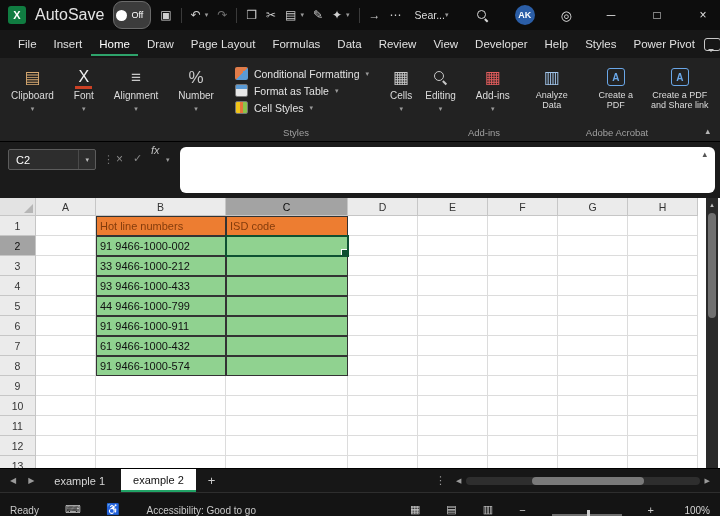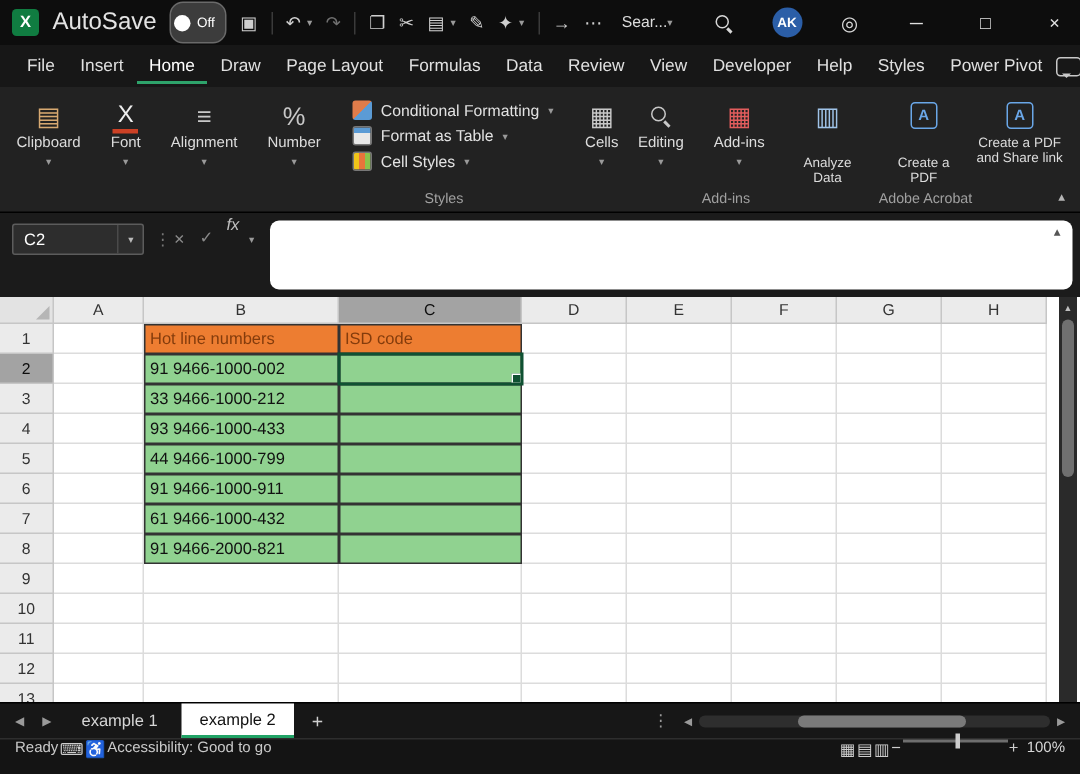--- a/index.html
+++ b/index.html
@@ -40,21 +40,21 @@
   .ribbon { flex:0 0 84px; background:#222; position:relative; display:flex; align-items:flex-start; padding:6px 8px 16px 6px; gap:3px; border-bottom:1px solid #000; }
   .rbtn { display:flex; flex-direction:column; align-items:center; gap:1px; padding:1px 5px; }
   .ricon { height:24px; font-size:17px; color:#c8c8c8; display:flex; align-items:center; justify-content:center; line-height:1; }
   .ricon.clip { color:#d7a971; }
   .ricon.fontA { font-size:16px; color:#eee; border-bottom:3px solid #cc4125; padding:0 3px; height:21px; margin-top:3px; }
   .ricon.addins { color:#e25d5d; }
   .ricon.analyze { color:#9fc3e8; }
   .acroicon { width:18px; height:18px; border:1.5px solid #6aa7e8; border-radius:3px; color:#6aa7e8; font-size:10px; font-weight:bold; display:flex; align-items:center; justify-content:center; margin:3px 0; }
   .rlabel { font-size:10px; color:#dcdcdc; text-align:center; line-height:1.15; white-space:nowrap; }
   .rlabel.small { font-size:9px; white-space:normal; width:58px; }
-  .rlabel.small2 { font-size:9px; white-space:normal; width:44px;margin-top:13px; }
+  .rlabel.small2 { font-size:9px; white-space:normal; width:44px; }
   .rchev { font-size:7px; color:#9a9a9a; line-height:1; margin-top:2px; }
   .rsep { width:1px; align-self:stretch; background:#3a3a3a; margin:2px 2px 12px 2px; }
   .styles { display:flex; flex-direction:column; gap:4px; padding:3px 6px; }
   .srow { display:flex; align-items:center; gap:6px; font-size:10.5px; color:#e2e2e2; white-space:nowrap; }
   .schev { font-size:7px; color:#9a9a9a; }
   .sicon { width:13px; height:13px; border-radius:2px; flex:0 0 13px; }
   .si-cf { background:linear-gradient(135deg,#e07c4a 50%,#5b9bd5 50%); }
   .si-fat { background:linear-gradient(180deg,#5b9bd5 32%,#e8e8e8 32%); border:1px solid #777; }
   .si-cs { background:linear-gradient(90deg,#f0c419 33%,#e8743b 33%,#e8743b 66%,#8bc34a 66%); border:1px solid #777; }
   .magr { position:relative; width:15px; height:15px; display:inline-block; }
@@ -99,21 +99,21 @@
   .sheettab { font-size:11px; color:#d6d6d6; padding:0 12px; height:100%; display:inline-flex; align-items:center; }
   .sheettab.active { background:#fff; color:#111; border-bottom:2px solid #21a366; }
   .addsheet { color:#cfcfcf; font-size:13px; padding:0 8px; }
   .tabdots { color:#9a9a9a; font-size:11px; margin-left:auto; padding:0 6px; }
   .hscroll { display:flex; align-items:center; gap:5px; width:258px; padding-right:4px; }
   .htrack { flex:1; height:8px; background:#2e2e2e; border-radius:4px; position:relative; }
   .hthumb { position:absolute; left:28%; width:48%; height:8px; background:#7a7a7a; border-radius:4px; }
   .hs-arrow { color:#9a9a9a; font-size:7px; }
 
   
-  .statusbar { flex:0 0 24px; background:#141414; display:flex; align-items:flex-start; padding:0 10px; font-size:10px; color:#c9c9c9; gap:1px; border-top:1px solid #2e2e2e; }
+  .statusbar { flex:0 0 24px; background:#141414; display:flex; align-items:flex-end; padding:0 10px; font-size:10px; color:#c9c9c9; gap:26px; border-top:1px solid #2e2e2e; }
   .sb-spacer { flex:1; }
   .viewicon { font-size:11px; color:#cdcdcd; }
   .ztrack { width:70px; height:2px; background:#6e6e6e; position:relative; }
   .zthumb { position:absolute; left:50%; top:-4px; width:3px; height:10px; background:#cdcdcd; }
   .zoomlabel { min-width:30px; text-align:right; color:#d6d6d6; }
   .zsign { font-size:11px; color:#cdcdcd; }
 </style>
 </head>
 <body>
 
@@ -345,21 +345,21 @@
         <div class="cell"></div>
         <div class="cell green boxed">61 9466-1000-432</div>
         <div class="cell green boxed"></div>
         <div class="cell"></div>
         <div class="cell"></div>
         <div class="cell"></div>
         <div class="cell"></div>
         <div class="cell"></div>
         <div class="hcell">8</div>
         <div class="cell"></div>
-        <div class="cell green boxed">91 9466-2000-821</div>
+        <div class="cell green boxed">91 9466-1000-574</div>
         <div class="cell green boxed"></div>
         <div class="cell"></div>
         <div class="cell"></div>
         <div class="cell"></div>
         <div class="cell"></div>
         <div class="cell"></div>
         <div class="hcell">9</div>
         <div class="cell"></div>
         <div class="cell"></div>
         <div class="cell"></div>

